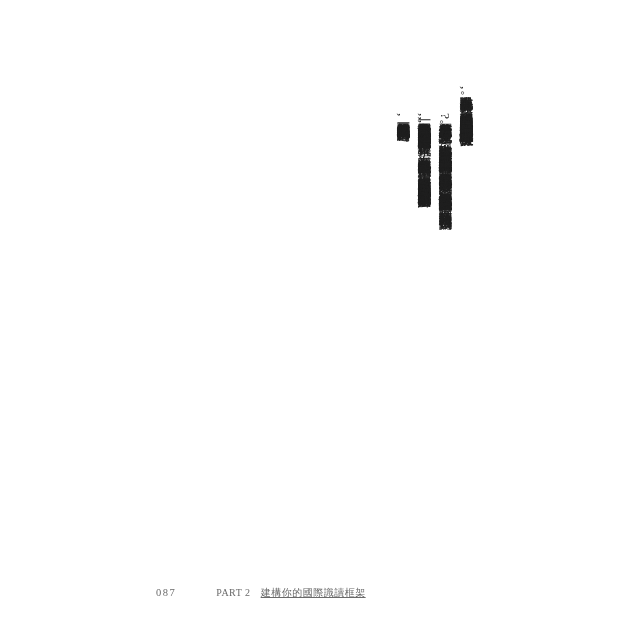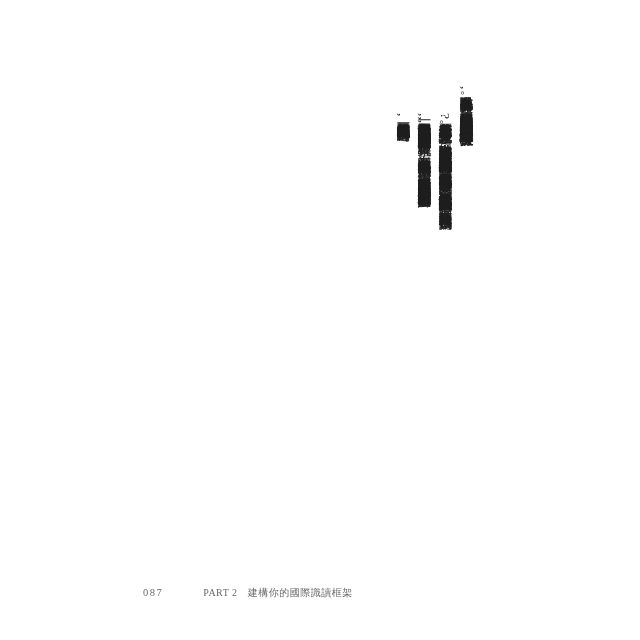--- a/index.html
+++ b/index.html
@@ -37,39 +37,40 @@
   }
   .text-area p.no-indent {
     text-indent: 0;
   }
   .text-area strong {
     font-weight: bold;
   }
   .footer {
     position: absolute;
     top: 586px;
-    left: 143px;
+    left: 156px;
     display: flex;
     align-items: baseline;
     color: #6a6a6a;
     white-space: nowrap;
   }
   .page-num {
     font-size: 10.5px;
     letter-spacing: 1.5px;
   }
   .part-label {
     margin-left: 40px;
     font-size: 10px;
     letter-spacing: 0.5px;
   }
   .part-title {
     margin-left: 10px;
     font-size: 10px;
     letter-spacing: 0.5px;
+    text-decoration: underline;
   }
 </style>
 </head>
 <body>
 
 <div class="page">
 
   <main class="text-area">
     <p class="no-indent"><span>爲戰爭近在眼前,世界即將大變。外國媒體無一不用頭版聳動的標題,搭配全副武裝的軍隊照,攤開報紙彷彿在看《哈利波特》裡的咆哮信,聽見各國領袖聲嘶力竭地大喊:「</span><strong>俄羅斯要入侵烏克蘭啦!要打仗啦!</strong><span>」</span></p>
     <p>爲什麼俄羅斯要入侵烏克蘭?這要從克里米亞說起。十七世紀時,俄羅斯沙皇國(後改名俄羅斯帝國)陸續將烏克蘭的某些部分納入版圖,十八世紀時再併吞烏克蘭南方一個叫克里米亞的半島。這兩個地方本來是沒什麼關係的,只是因爲俄羅斯帝國擴張,莫名其妙變成了一家人。這裡我們可以看到地緣政治的第一個常見情境:土地上的居民在帝國擴張的脈絡下分裂與融合。時而併爲國家,時而兵戎相見,劍拔弩張。</p>

